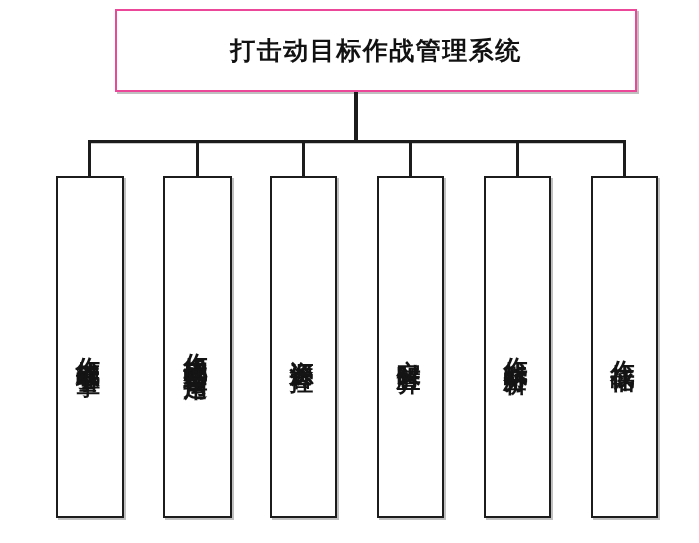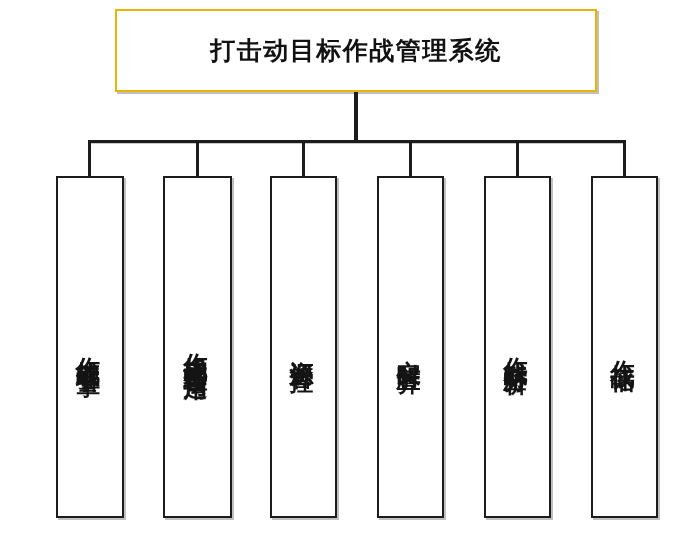--- a/index.html
+++ b/index.html
@@ -17,24 +17,24 @@
     height: 543px;
     background: #ffffff;
     overflow: hidden;
   }
 
   
   .root-node {
     position: absolute;
     left: 115px;
     top: 9px;
-    width: 482px;
+    width: 522px;
     height: 83px;
     box-sizing: border-box;
-    border: 2px solid #eab308;
+    border: 2px solid #ec4899;
     background: #ffffff;
     display: flex;
     align-items: center;
     justify-content: center;
     box-shadow: 2px 2px 0 rgba(140,140,140,0.55);
   }
   .root-label {
     font-size: 25px;
     font-weight: bold;
     letter-spacing: 1.5px;

